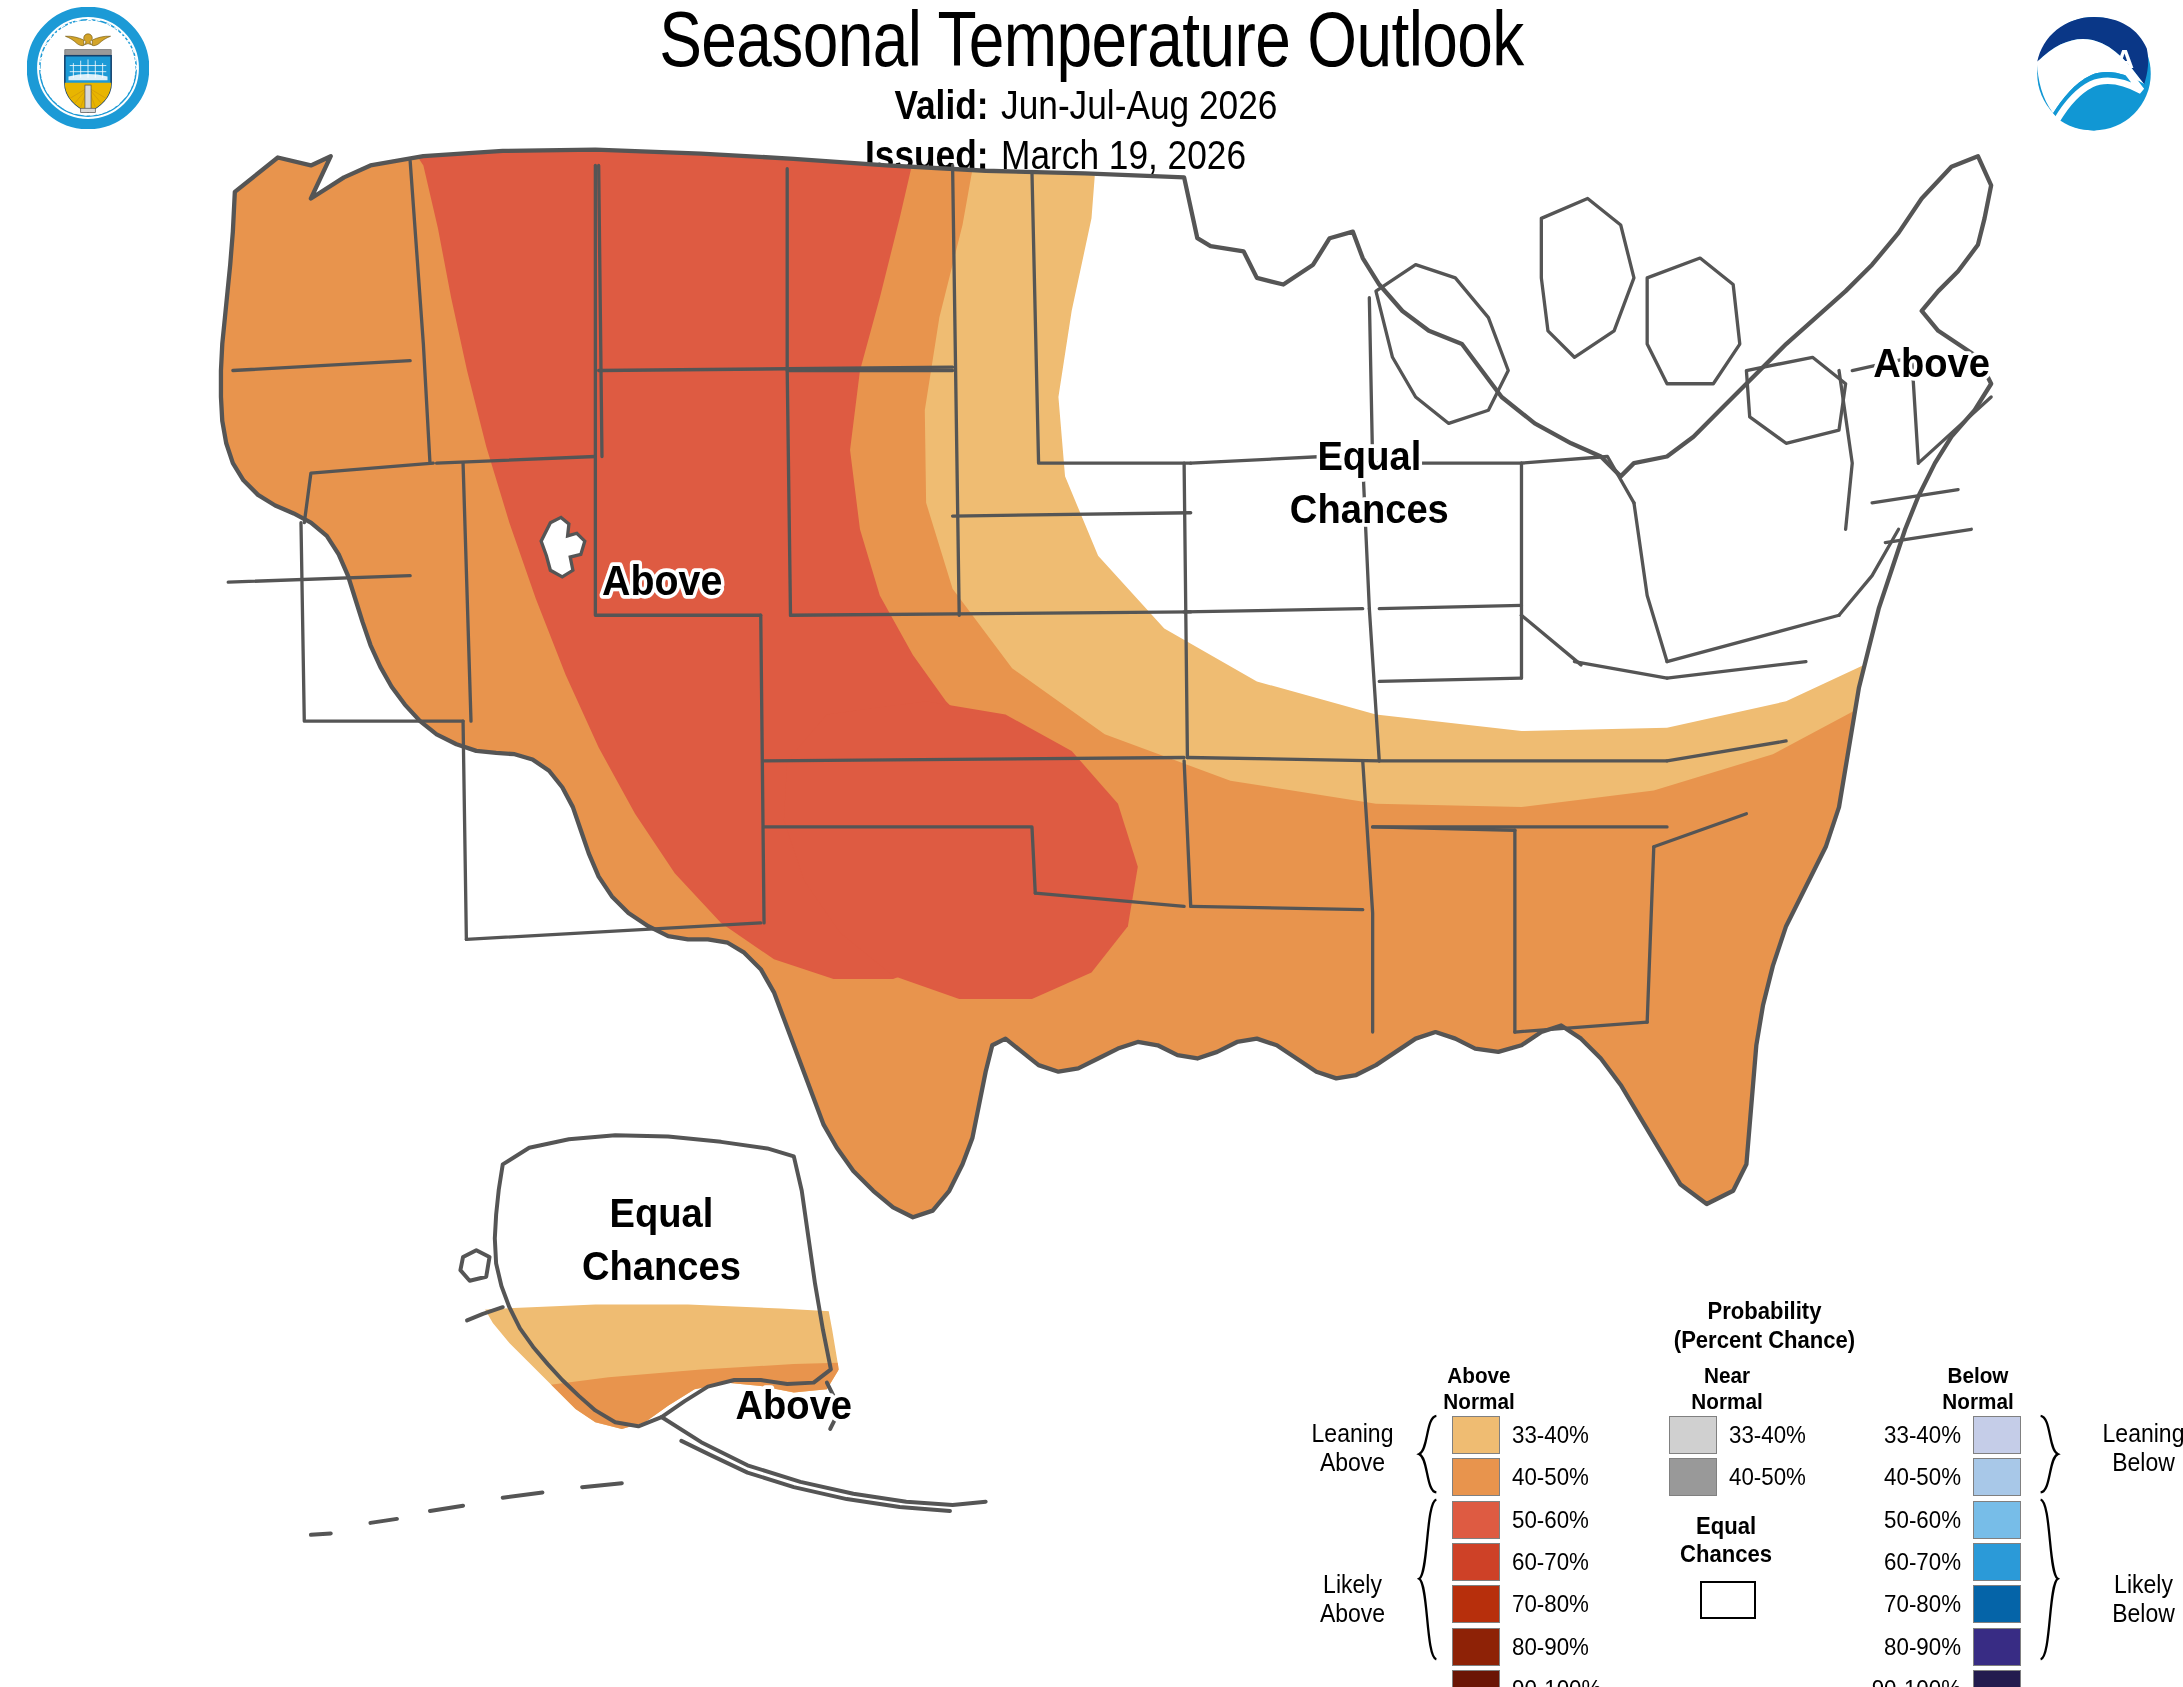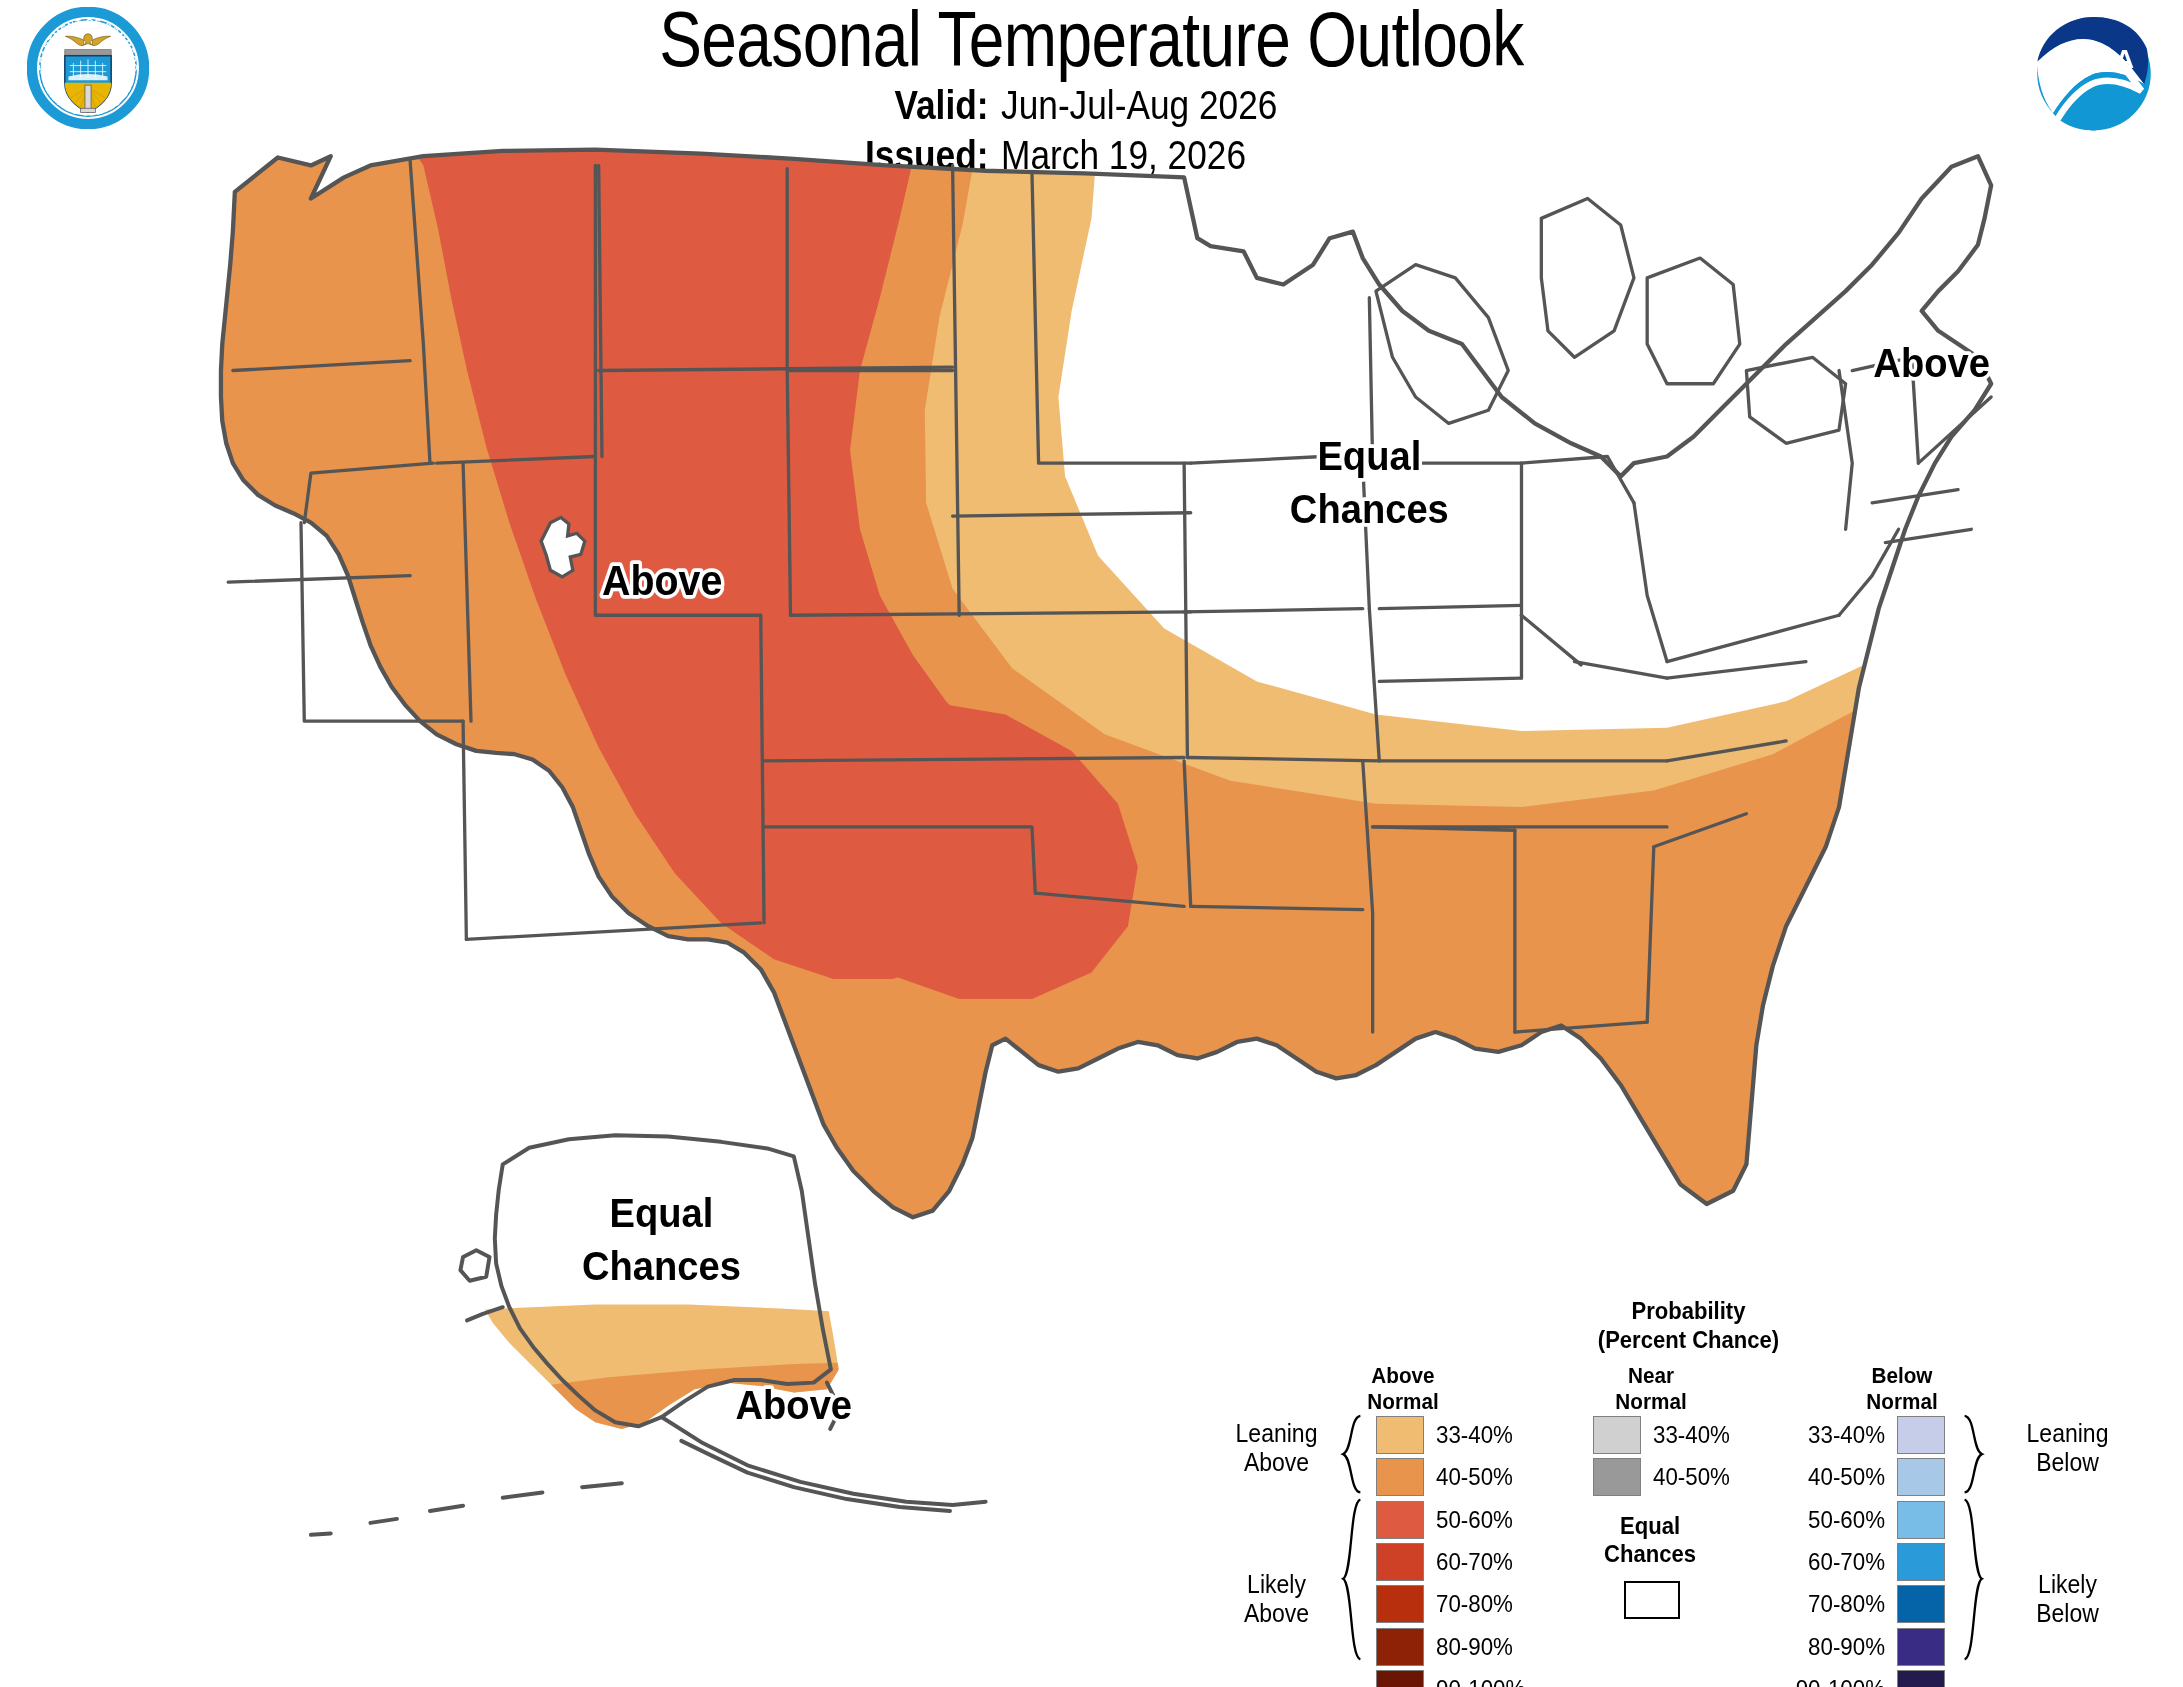--- a/index.html
+++ b/index.html
@@ -19,21 +19,21 @@
   .meta-value{font-size:41px;text-align:left;width:423px;}
 
   
   #map-wrap{position:absolute;left:0;top:0;width:2183px;height:1687px;}
   #map-svg{position:absolute;left:0;top:0;}
 
   .area-label{font-weight:bold;fill:#000;stroke:#fff;stroke-width:11px;
               paint-order:stroke fill;stroke-linejoin:round;}
 
   
-  #legend{position:absolute;left:1290px;top:1297px;width:797px;height:387px;}
+  #legend{position:absolute;left:1366px;top:1297px;width:797px;height:387px;}
   #legend-title{position:absolute;left:0;top:0;width:797px;text-align:center;
                 font-weight:bold;font-size:24.5px;line-height:1.18;
                 transform:scaleX(.9);transform-origin:center top;}
   .col-head{position:absolute;font-weight:bold;font-size:22.5px;line-height:1.16;
             text-align:center;width:126px;transform:scaleX(.92);transform-origin:center top;}
   #head-above{left:50px;top:66px;}
   #head-near{left:298px;top:66px;}
   #head-below{left:549px;top:66px;}
 
   .swatch{position:absolute;width:48px;height:38px;border:1.3px solid #808080;box-sizing:border-box;}

